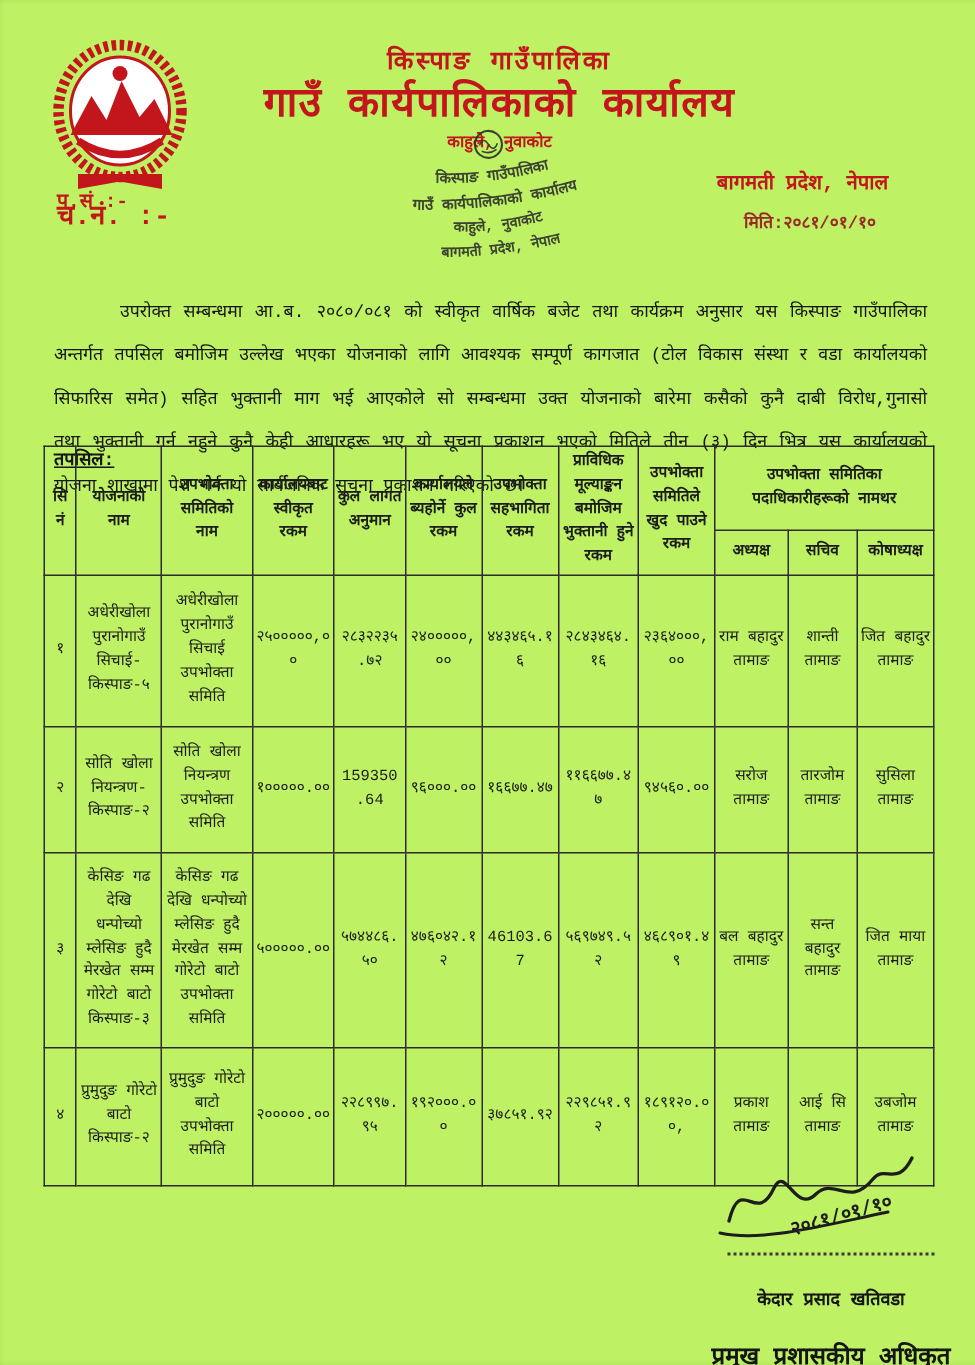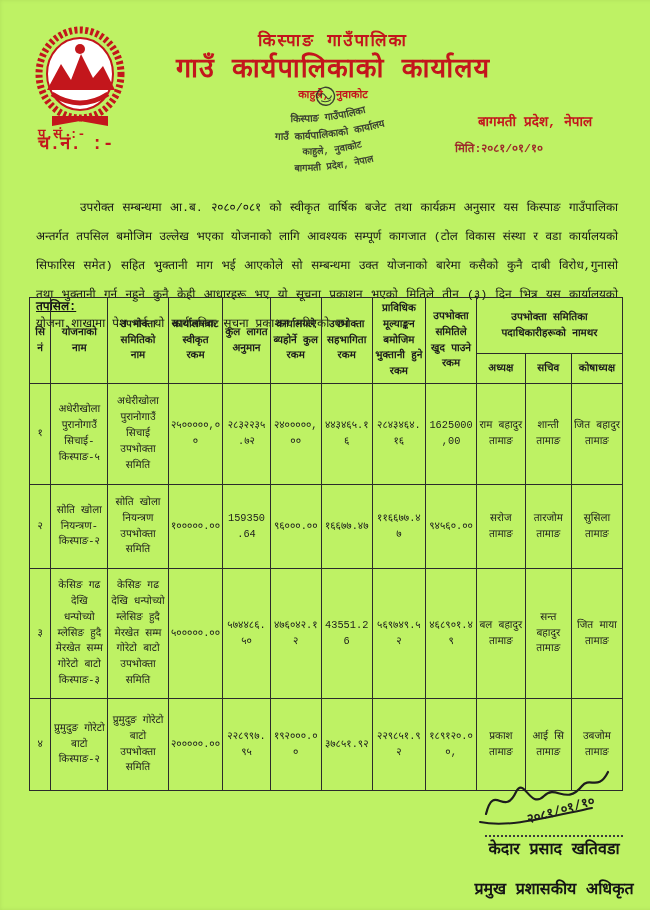--- a/index.html
+++ b/index.html
@@ -19,21 +19,21 @@
   .muni-name{position:absolute;left:0;top:28px;width:100%;text-align:center;
     font-size:17px;font-weight:bold;color:#c3161c;letter-spacing:2px;}
   .office-name{position:absolute;left:0;top:48px;width:100%;text-align:center;
     font-size:27px;font-weight:bold;color:#c3161c;letter-spacing:1px;}
   .address{position:absolute;left:0;top:86px;width:100%;text-align:center;
     font-size:11px;font-weight:bold;color:#c3161c;}
   .ref-no{position:absolute;left:38px;top:124px;font-size:13px;font-weight:bold;color:#c3161c;}
   .dispatch-no{position:absolute;left:38px;top:130px;font-size:18px;font-weight:bold;color:#c3161c;}
   .province{position:absolute;left:440px;top:112px;width:190px;text-align:center;
     font-size:13.5px;font-weight:bold;color:#c3161c;}
-  .date-line{position:absolute;left:455px;top:140px;width:170px;
+  .date-line{position:absolute;left:455px;top:140px;width:170px;text-align:center;
     font-size:11.5px;font-weight:bold;color:#9c2a2a;}
   .stamp{position:absolute;left:235px;top:84px;width:190px;height:96px;transform:rotate(-7deg);opacity:.88;}
   
   .notice-title{position:absolute;left:0;top:170px;width:100%;text-align:center;
     font-size:12.5px;font-weight:bold;text-decoration:underline;color:#111;}
   .body-par{position:absolute;left:36px;top:194px;width:582px;
     font-size:11.8px;line-height:29px;text-align:justify;text-indent:44px;color:#151515;}
   .details-label{position:absolute;left:36px;top:297px;font-size:12px;font-weight:bold;
     text-decoration:underline;color:#151515;}
   
@@ -46,21 +46,21 @@
     word-wrap:break-word;overflow:hidden;
   }
   table.notice th{font-weight:bold;}
   tr.hdr1{height:56px;} tr.hdr2{height:30px;}
   tr.r0{height:101px;} tr.r1{height:84px;} tr.r2{height:130px;} tr.r3{height:92px;}
   
   .footnote{position:absolute;left:38px;top:792px;font-size:11.3px;font-weight:bold;color:#151515;}
   .sig-block{position:absolute;left:468px;top:762px;width:172px;text-align:center;}
   .sig-art{width:160px;height:78px;margin:0 auto;display:block;}
   .sig-dots{width:138px;margin:-6px auto 0 auto;border-bottom:2px dotted #3a3a3a;height:1px;}
-  .sig-name{margin-top:0;font-size:16px;font-weight:bold;color:#151515;}
+  .sig-name{margin-top:20px;font-size:12px;font-weight:bold;color:#151515;}
   .sig-role{margin-top:18px;font-size:16px;font-weight:bold;color:#151515;}
 </style>
 </head>
 <body>
 
 <div class="page">
 
   <svg class="emblem" viewBox="0 0 92 112">
     <ellipse cx="46" cy="50" rx="41" ry="44" fill="none" stroke="#c3161c" stroke-width="7" stroke-dasharray="3 2.4"></ellipse>
     <ellipse cx="46" cy="50" rx="33" ry="36" fill="#fff" stroke="#c3161c" stroke-width="2"></ellipse>
@@ -141,21 +141,21 @@
 
       <tr class="r0">
         <td>१</td>
         <td>अधेरीखोला पुरानोगाउँ सिचाई- किस्पाङ-५</td>
         <td>अधेरीखोला पुरानोगाउँ सिचाई उपभोक्ता समिति</td>
         <td>२५०००००,००</td>
         <td>२८३२२३५.७२</td>
         <td>२४०००००,००</td>
         <td>४४३४६५.१६</td>
         <td>२८४३४६४.१६</td>
-        <td>1625000,00</td>
+        <td>२३६४०००,००</td>
         <td>राम बहादुर तामाङ</td>
         <td>शान्ती तामाङ</td>
         <td>जित बहादुर तामाङ</td>
       </tr>
 
       <tr class="r1">
         <td>२</td>
         <td>सोति खोला नियन्त्रण- किस्पाङ-२</td>
         <td>सोति खोला नियन्त्रण उपभोक्ता समिति</td>
         <td>१०००००.००</td>
@@ -169,21 +169,21 @@
         <td>सुसिला तामाङ</td>
       </tr>
 
       <tr class="r2">
         <td>३</td>
         <td>केसिङ गढ देखि धन्पोच्यो म्लेसिङ हुदै मेरखेत सम्म गोरेटो बाटो किस्पाङ-३</td>
         <td>केसिङ गढ देखि धन्पोच्यो म्लेसिङ हुदै मेरखेत सम्म गोरेटो बाटो उपभोक्ता समिति</td>
         <td>५०००००.००</td>
         <td>५७४४८६.५०</td>
         <td>४७६०४२.१२</td>
-        <td>43551.26</td>
+        <td>46103.67</td>
         <td>५६९७४९.५२</td>
         <td>४६८९०१.४९</td>
         <td>बल बहादुर तामाङ</td>
         <td>सन्त बहादुर तामाङ</td>
         <td>जित माया तामाङ</td>
       </tr>
 
       <tr class="r3">
         <td>४</td>
         <td>प्रुमुदुङ गोरेटो बाटो किस्पाङ-२</td>

